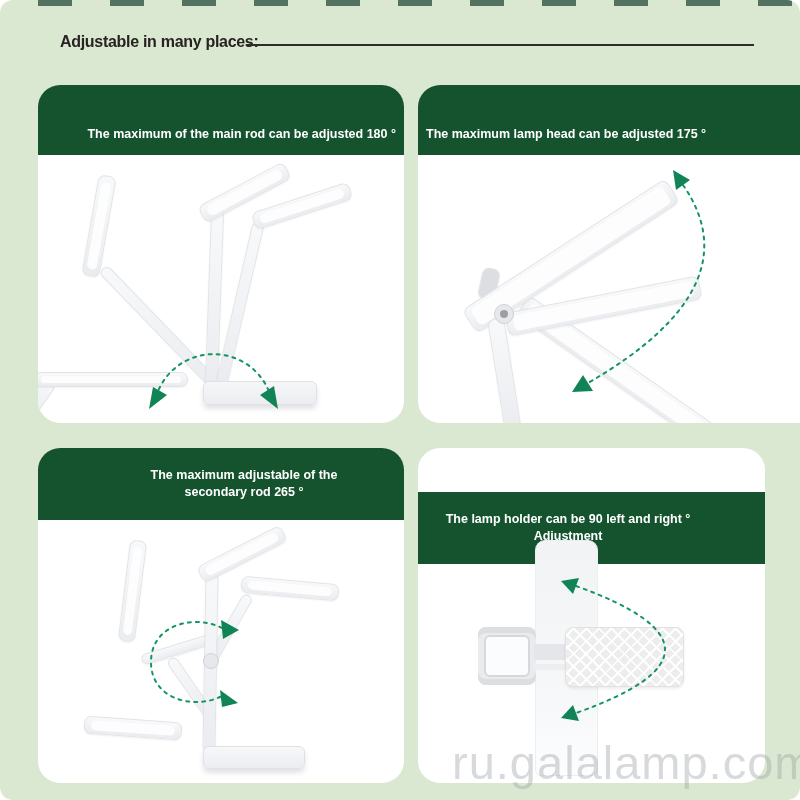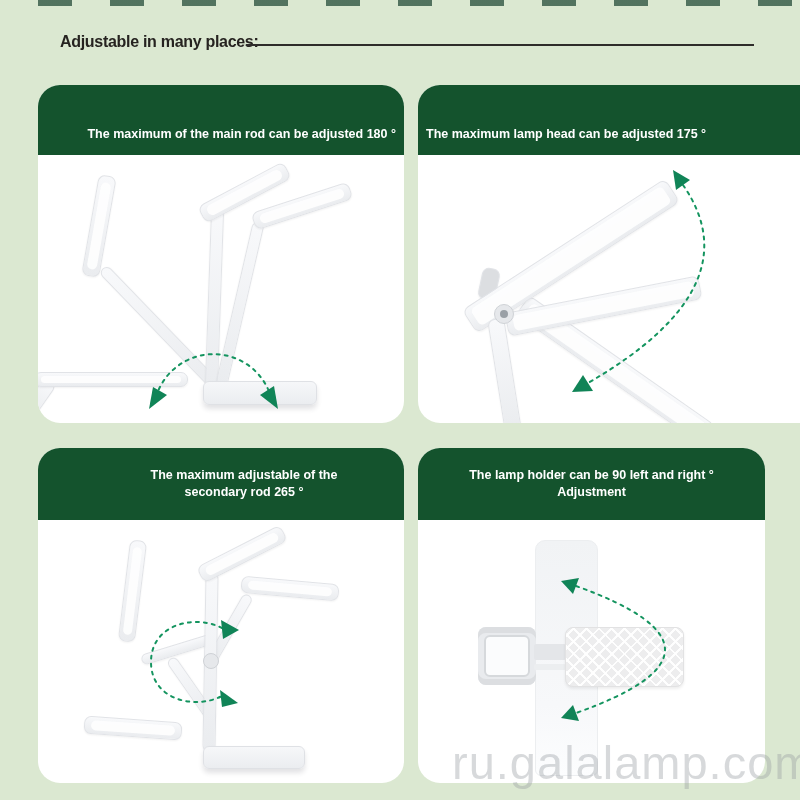--- a/index.html
+++ b/index.html
@@ -1,37 +1,37 @@
 <!DOCTYPE html>
 <html><head>
 <meta charset="utf-8">
 <style>
   html,body{margin:0;padding:0;}
   body{font-family:"Liberation Sans","DejaVu Sans",sans-serif;}
-  .page{position:relative;width:800px;height:800px;background:#dbe8d1;overflow:hidden;}
+  .page{position:relative;width:800px;height:800px;background:#dbe8d1;overflow:hidden;border-radius:13px;}
 
   .top-dashes{position:absolute;left:38px;top:0;width:762px;height:6px;
     background:repeating-linear-gradient(to right,#3a5e4b 0 34px,transparent 34px 72px);opacity:.85;}
 
   .title{position:absolute;left:60px;top:33px;font-size:16px;font-weight:bold;color:#262320;letter-spacing:-.3px;}
   .title-rule{position:absolute;left:246px;top:44px;width:508px;height:2px;background:#2e2c2a;}
 
   .panel{position:absolute;background:#fff;border-radius:22px;overflow:hidden;}
   .p1{left:38px;top:85px;width:366px;height:338px;}
   .p2{left:418px;top:85px;width:407px;height:338px;}
   .p3{left:38px;top:448px;width:366px;height:335px;}
   .p4{left:418px;top:448px;width:347px;height:335px;}
 
   .phead{position:absolute;top:0;left:0;right:0;background:#14532d;color:#fff;
     font-weight:bold;font-size:12.5px;line-height:1.4;display:flex;}
   .phead-1{height:58px;align-items:flex-end;justify-content:flex-end;padding:0 8px 12px 0;text-align:right;}
   .phead-2{height:58px;align-items:flex-end;justify-content:flex-start;padding:0 0 12px 8px;text-align:left;}
   .phead-3{height:72px;align-items:center;justify-content:flex-start;padding-left:80px;}
   .phead-3 .cap{width:252px;text-align:center;}
-  .phead-4{height:72px;align-items:center;justify-content:center;text-align:center;}
+  .phead-4{height:72px;align-items:center;text-align:center;margin-top:44px;}
   .phead-4 .cap{max-width:300px;}
 
   .bar{position:absolute;background:linear-gradient(180deg,#f8f9fb,#eaecef);
     border:1px solid #e1e3e7;border-radius:7px;box-shadow:0 1px 2px rgba(30,30,40,.06);}
   .stripe{position:absolute;inset:3px 6px;background:#fefefe;border-radius:5px;opacity:.9;}
   .stripe-v{position:absolute;inset:6px 3px;background:#fefefe;border-radius:5px;opacity:.9;}
   .joint{position:absolute;background:#e6e8eb;border:1px solid #cfd2d6;border-radius:50%;}
   .joint-dot{position:absolute;inset:5px;background:#9aa0a6;border-radius:50%;}
   .base{position:absolute;background:linear-gradient(180deg,#f6f7f9,#ebedf0);
     border:1px solid #dfe1e5;border-radius:6px;box-shadow:0 4px 5px rgba(60,60,70,.14);}

